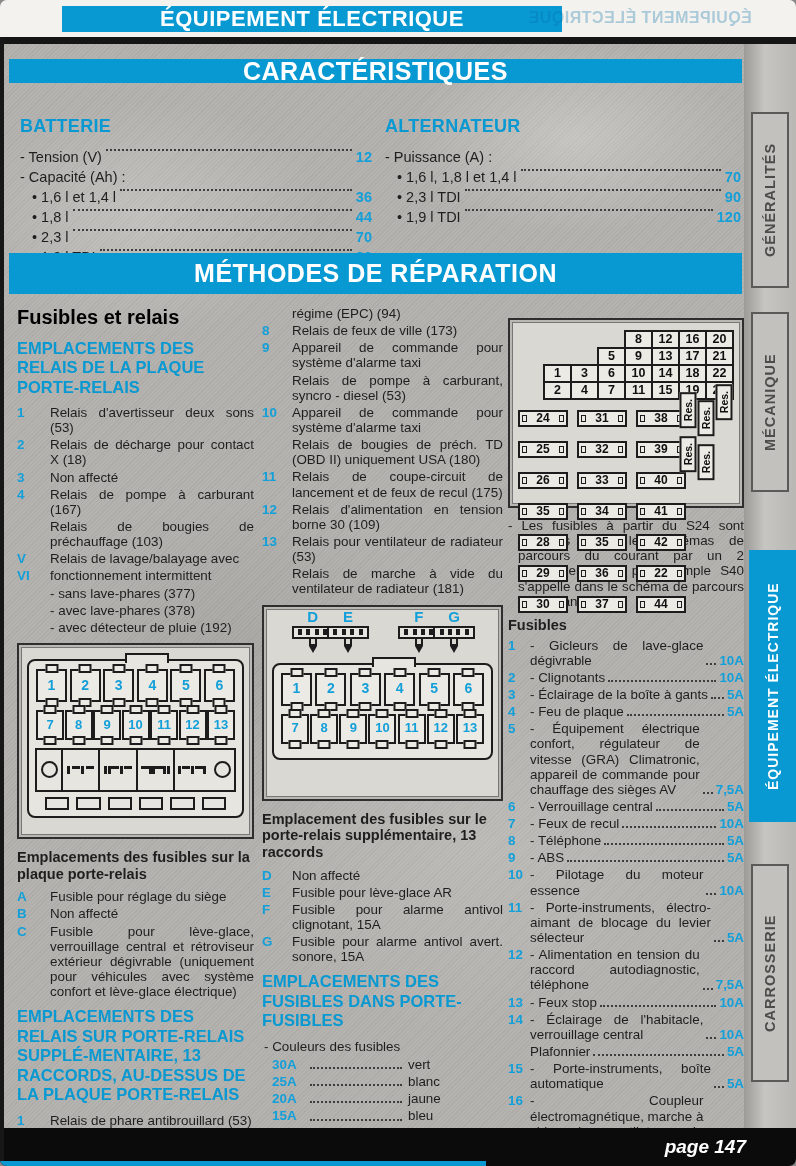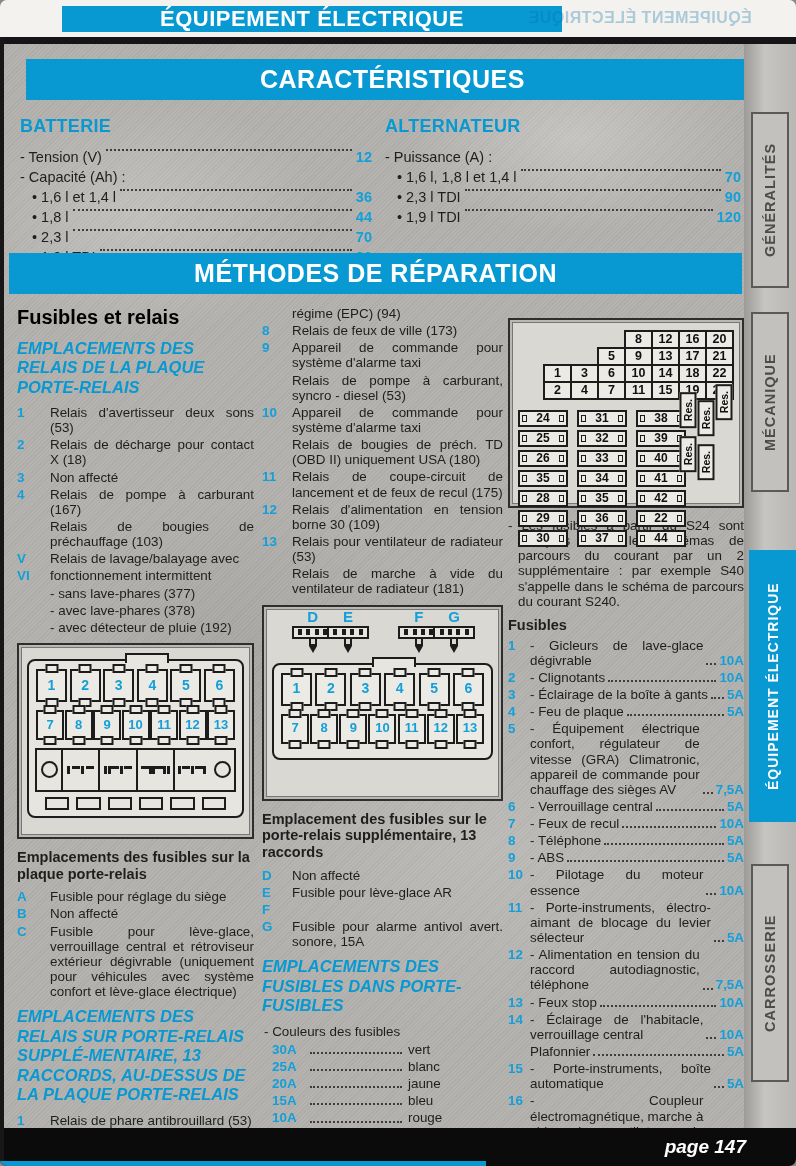--- a/index.html
+++ b/index.html
@@ -24,39 +24,39 @@
   .header-banner{position:absolute;top:6px;left:62px;width:500px;height:26px;background:var(--accent);
     color:#fff;font-weight:bold;font-size:22px;letter-spacing:.5px;display:flex;align-items:center;justify-content:center;}
   .header-ghost{position:absolute;top:9px;right:44px;transform:scaleX(-1);color:rgba(8,110,170,.30);
     font-weight:bold;font-size:16px;letter-spacing:.5px;}
   .black-rule{position:absolute;top:37px;left:0;right:0;height:7px;background:#151515;z-index:2}
   .left-edge{position:absolute;left:0;top:37px;bottom:0;width:4px;background:#171717;z-index:6}
 
   
   .banner{background:var(--accent);color:#fff;font-weight:bold;display:flex;align-items:center;justify-content:center;
     letter-spacing:.5px;}
-  .banner-carac{top:59px;left:26px;width:733px;height:41px;font-size:25px;}
+  .banner-carac{top:59px;left:9px;width:733px;height:24px;font-size:25px;}
   .banner-meth{top:253px;left:9px;width:733px;height:41px;font-size:25px;}
 
   
   .spec-col{font-size:14.5px;}
   .spec-col h3{color:var(--accent);font-size:18px;font-weight:bold;margin-bottom:12px;letter-spacing:.3px}
   .spec-row{display:flex;align-items:flex-start;margin-bottom:4px;}
   .spec-row.indent{padding-left:12px}
   .spec-row .st{flex:0 1 auto}
   .spec-row .dots{flex:1 0 14px;border-bottom:2px dotted #3d3d3d;margin:0 4px 3px 4px}
   .spec-row .sv{color:var(--num);font-weight:bold;flex:none}
 
   
   .col{font-size:13.4px;line-height:1.13;}
   .col1{top:306px;left:17px;width:237px;}
   .col2{top:306px;left:262px;width:241px;}
   .col3{top:318px;left:508px;width:236px;}
   .sec-title{font-size:20px;font-weight:bold;color:#000000;margin-bottom:10px;}
-  .chead{color:var(--accent);font-weight:bold;font-size:16.5px;line-height:1.18;margin:8px 0 8px;font-style:italic;}
+  .chead{color:var(--accent);font-weight:bold;font-size:16.5px;line-height:1.18;margin:8px 0 8px;}
   .bhead{font-weight:bold;font-size:14.5px;line-height:1.15;margin:10px 0 7px;}
   .li{display:flex;margin-bottom:2px;}
   .li .n{flex:0 0 30px;color:var(--num);font-weight:bold;}
   .li .t{flex:1;text-align:justify;}
   .col1 .li .n{flex-basis:33px}
 
   
   .fi{display:flex;align-items:flex-end;margin-bottom:2px;}
   .fi .n{flex:0 0 22px;color:var(--num);font-weight:bold;align-self:flex-start;}
   .fi .d{flex:0 1 auto;min-width:0;text-align:justify;}
@@ -105,21 +105,21 @@
 
   
   .fusebox{padding:10px 8px 12px;}
   .fb-top{display:flex;flex-direction:column;align-items:flex-end;margin-bottom:10px;}
   .fb-row{display:flex;}
   .fb-cell{width:29px;height:19px;border:2px solid #1c1c1c;background:#eceae4;display:flex;align-items:center;justify-content:center;
     font-weight:bold;font-size:12.5px;color:#101010;}
   .fb-cell + .fb-cell{margin-left:-2px;}
   .fb-row + .fb-row{margin-top:-2px;}
   .fb-bottom{display:flex;gap:9px;}
-  .fb-col{display:flex;flex-direction:column;gap:3px;}
+  .fb-col{display:flex;flex-direction:column;gap:14px;}
   .fb-pill{width:50px;height:17px;border:2px solid #1c1c1c;background:#eceae4;display:flex;align-items:center;justify-content:center;
     font-weight:bold;font-size:12px;color:#101010;position:relative;}
   .fb-pill::before,.fb-pill::after{content:"";position:absolute;top:3px;bottom:3px;width:3px;border:1px solid #1c1c1c;}
   .fb-pill::before{left:2px}.fb-pill::after{right:2px}
   .res{position:absolute;border:2px solid #1c1c1c;background:#eceae4;font-weight:bold;font-size:10.5px;color:#101010;
     padding:5px 1px;writing-mode:vertical-rl;transform:rotate(180deg);line-height:1;}
   .res1{right:46px;top:72px}.res2{right:28px;top:80px}.res3{right:10px;top:64px}
   .res4{right:46px;top:116px}.res5{right:28px;top:124px}
 
   
@@ -574,20 +574,21 @@
           <span class="t">Non affecté</span>
         </div>
 
         <div class="li">
           <span class="n">E</span>
           <span class="t">Fusible pour lève-glace AR</span>
         </div>
 
         <div class="li">
           <span class="n">F</span>
+          <span class="t">Fusible pour alarme antivol clignotant, 15A</span>
         </div>
 
         <div class="li">
           <span class="n">G</span>
           <span class="t">Fusible pour alarme antivol avert. sonore, 15A</span>
         </div>
       </div>
 
     <div class="chead">EMPLACEMENTS DES FUSIBLES DANS PORTE-FUSIBLES</div>
     <div class="clabel">- Couleurs des fusibles</div>

